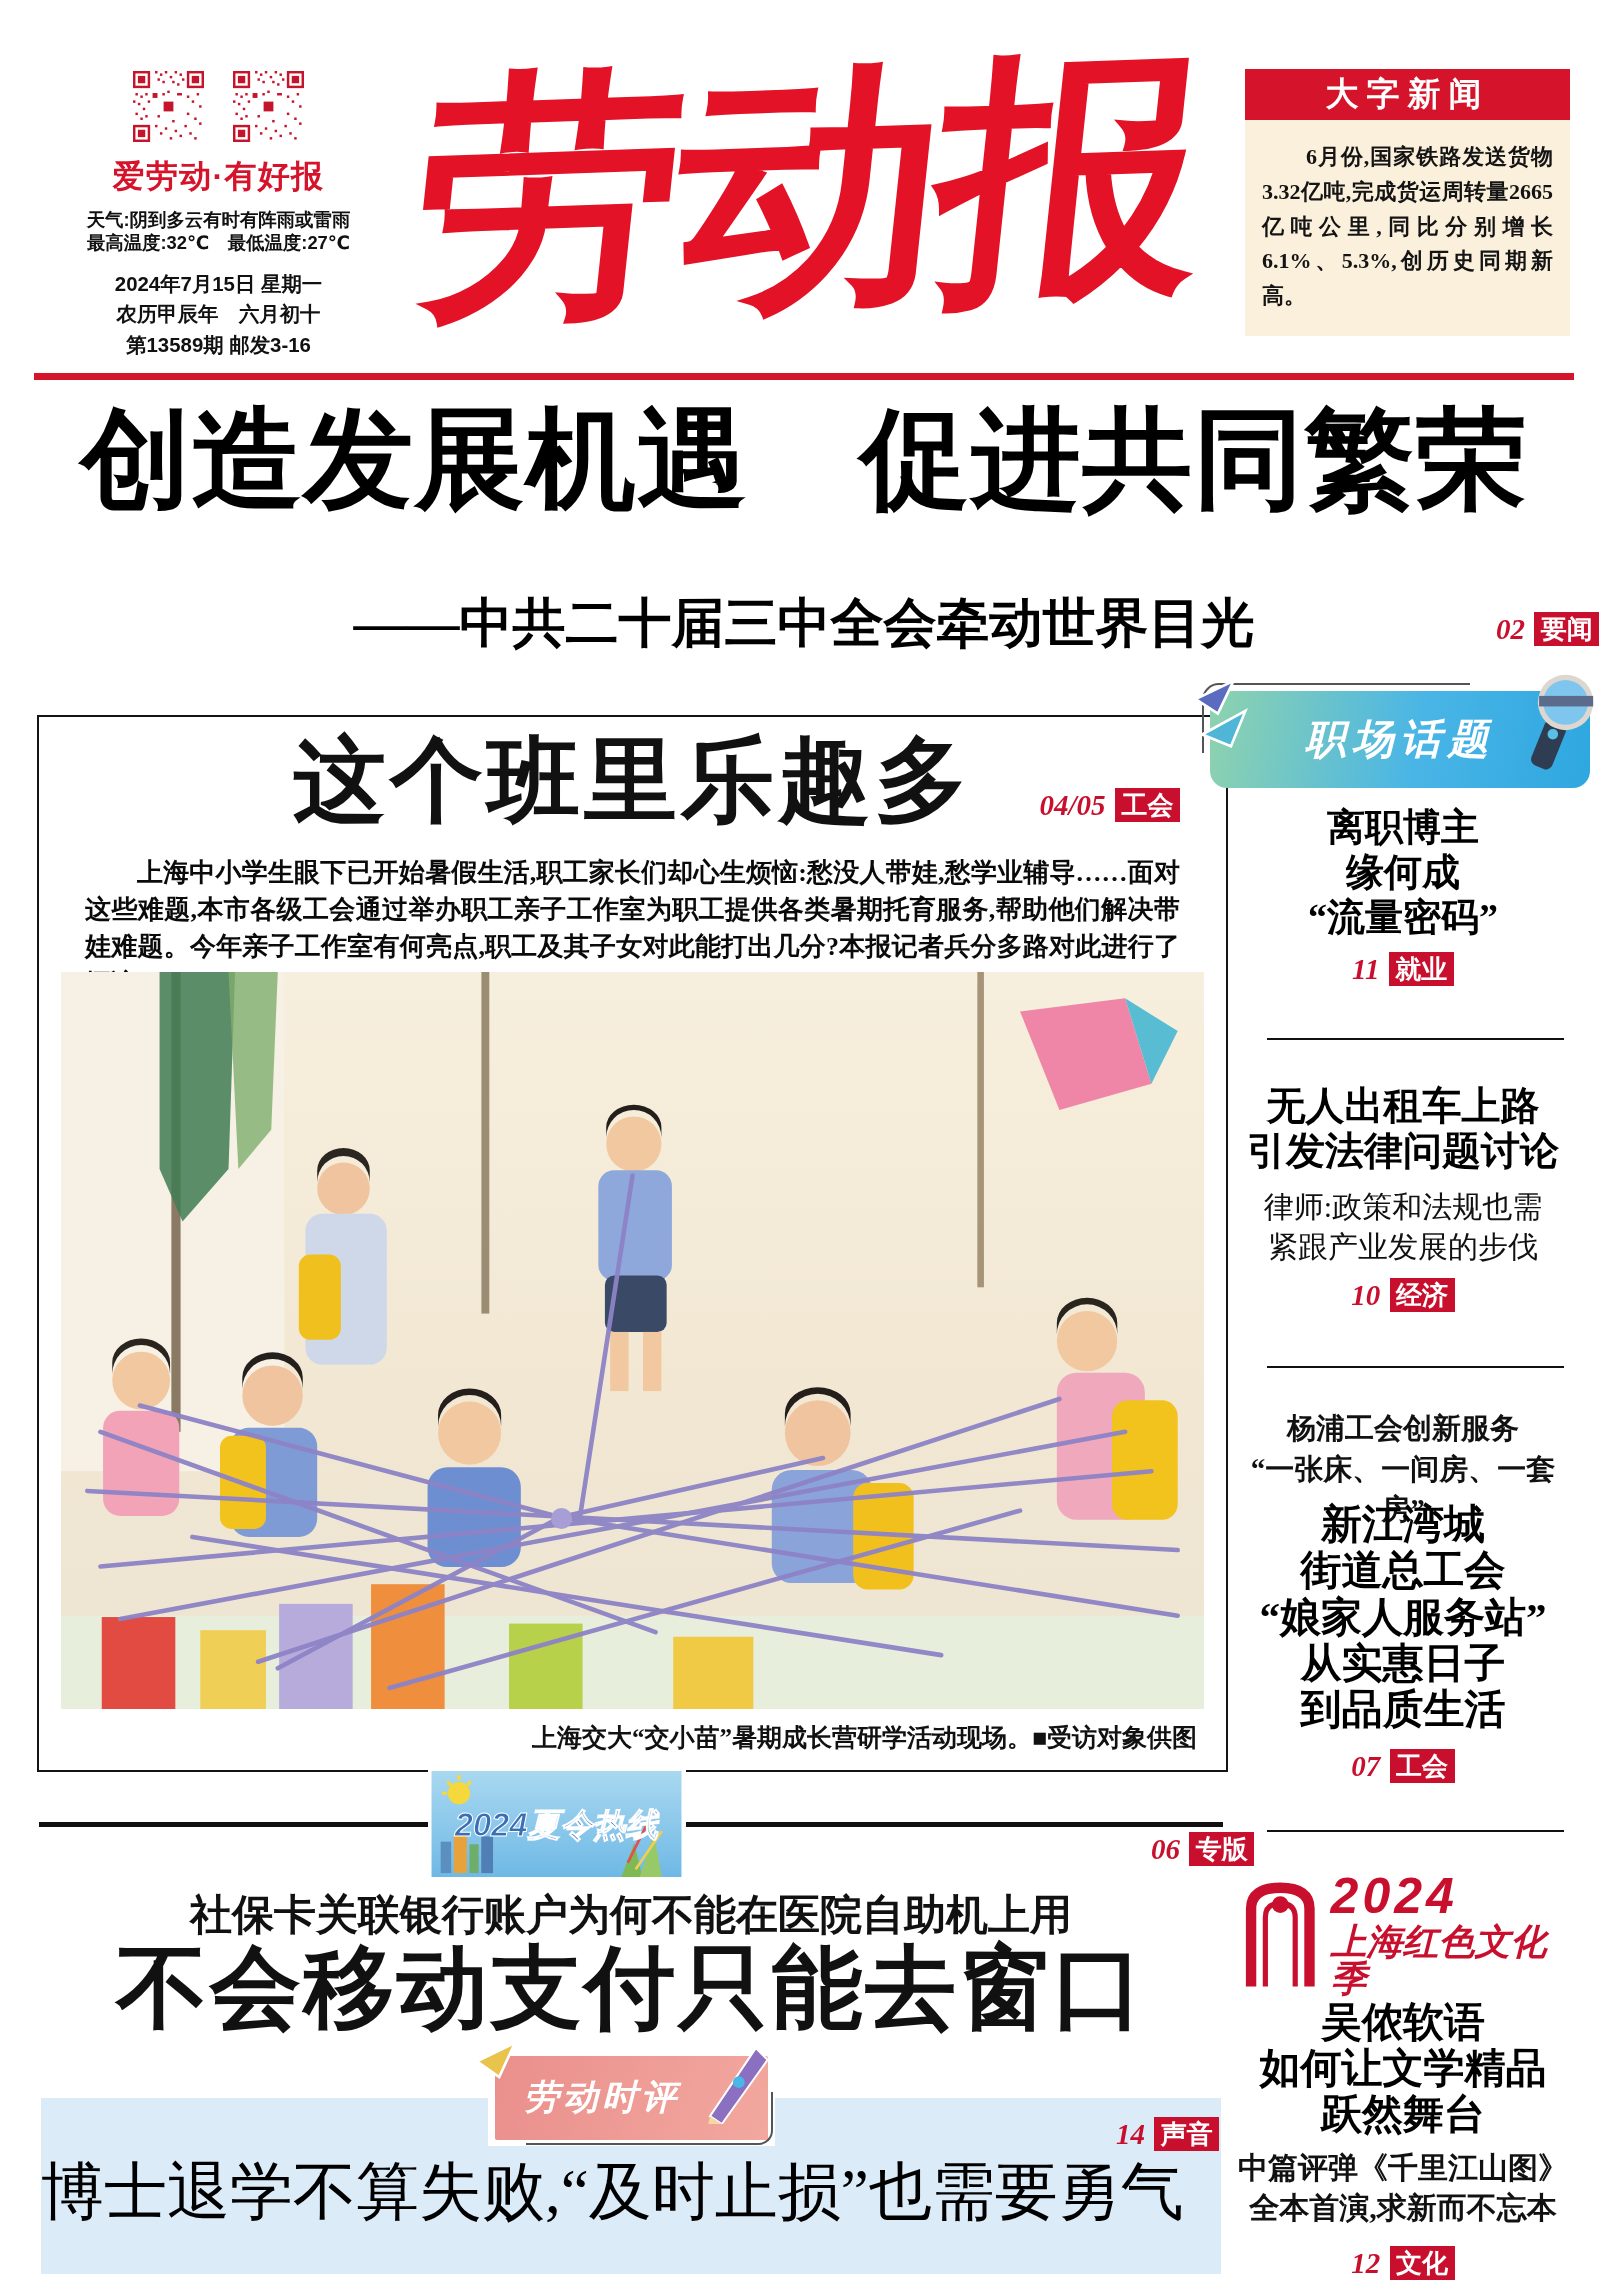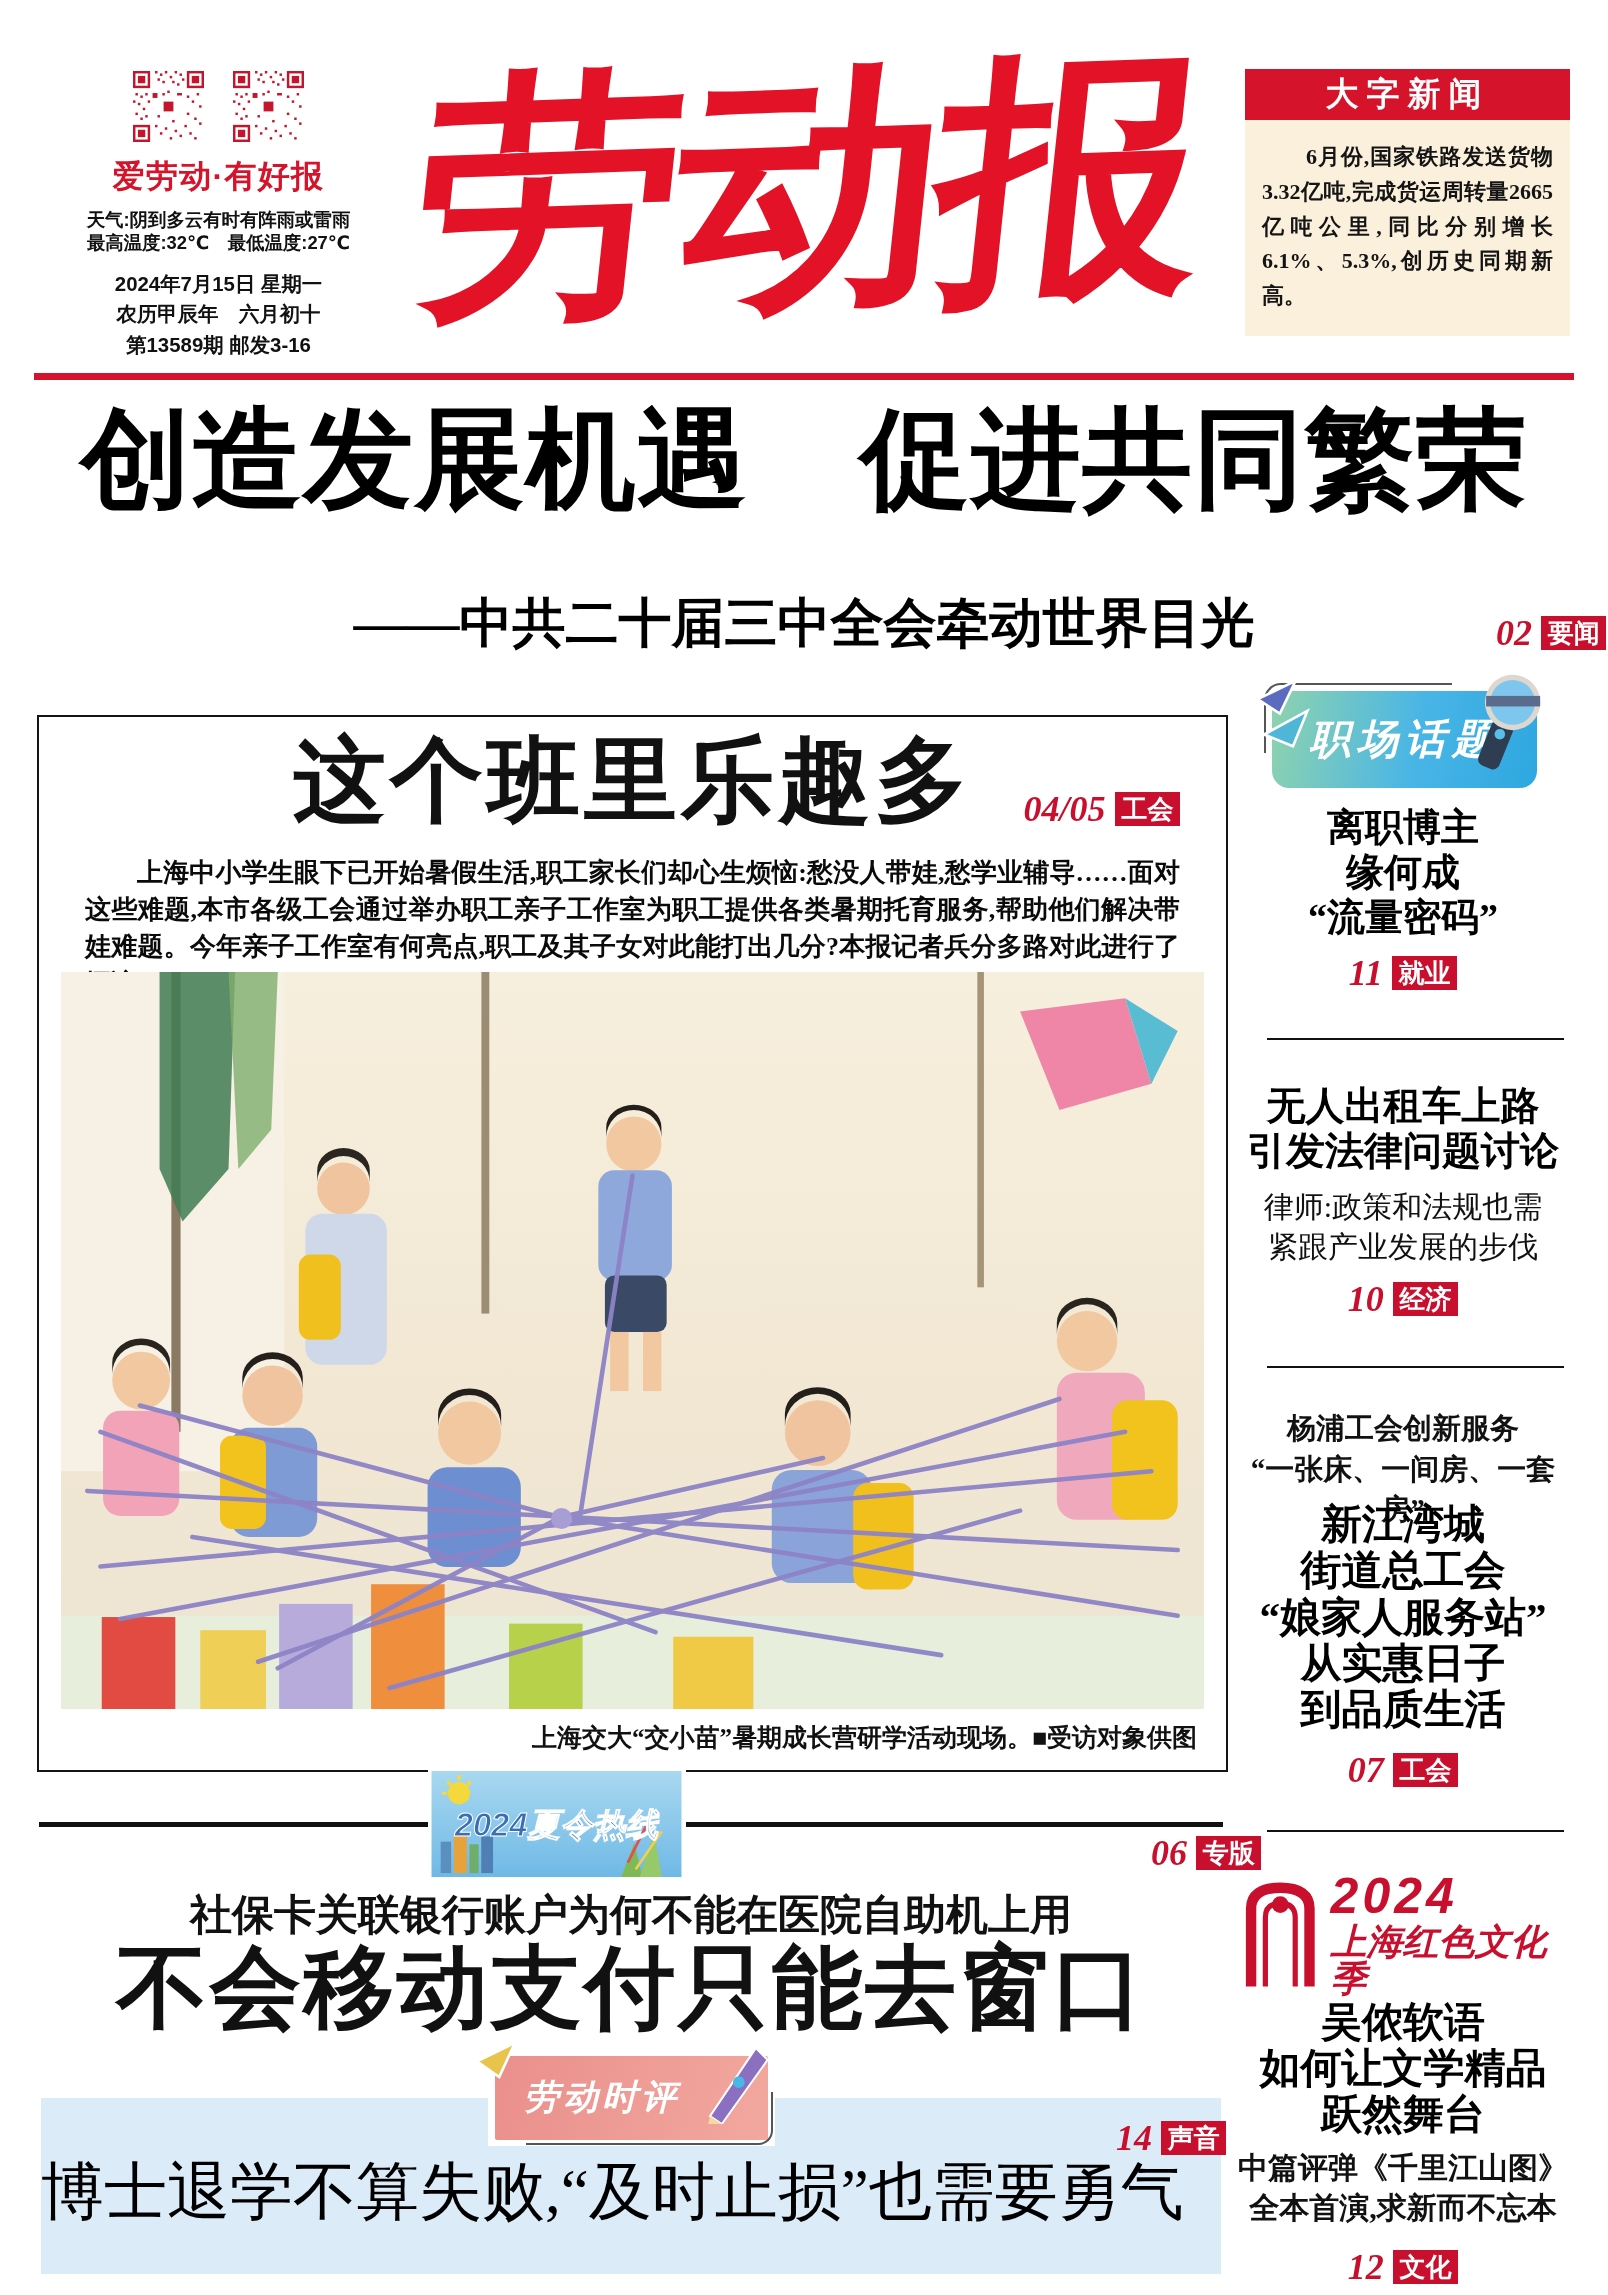--- a/index.html
+++ b/index.html
@@ -30,21 +30,21 @@
 
   .red-rule{left:34px;top:373px;width:1540px;height:7.2px;background:#d5132b;}
 
   
   .lead-headline{left:0;top:400px;width:1608px;text-align:center;font-weight:900;font-size:110px;line-height:1.1;
         letter-spacing:1.3px;color:#000;}
   .lead-sub{left:0;top:588px;width:1608px;text-align:center;font-weight:900;font-size:53px;color:#000;}
 
   
   .tag{display:inline-flex;align-items:center;gap:9.2px;font-family:"Liberation Serif","DejaVu Serif",serif;}
-  .tag i{font-style:italic;font-weight:900;color:#c8102e;font-size:36px;}
+  .tag i{font-style:italic;font-weight:900;color:#c8102e;font-size:29px;}
   .tag b{background:#c8102e;color:#fff;font-weight:900;font-size:26px;line-height:1;padding:4px 6.6px;
         font-family:"Liberation Sans","DejaVu Sans",sans-serif;}
 
   
   .feature-box{left:37px;top:715px;width:1187px;height:1053px;border:2px solid #141414;background:#fff;}
   .feature-title{margin-top:17px;text-align:center;font-weight:900;font-size:93px;letter-spacing:4px;line-height:1;}
   .feature-intro{margin:28px 46px 0;font-size:26px;font-weight:600;line-height:1.42;text-align:justify;
         text-indent:2em;color:#0a0a0a;}
   .feature-photo{position:absolute;left:22px;top:255px;width:1143px;height:737px;}
   .feature-caption{position:absolute;right:29px;top:1004px;font-size:25px;font-weight:700;}
@@ -58,21 +58,21 @@
   .blue-headline{padding-top:63px;text-align:left;font-weight:400;font-size:63px;line-height:1;color:#000;}
   .commentary-banner{left:488px;top:2049px;width:287px;height:97px;background:#fff;display:flex;align-items:center;justify-content:center;}
   .pink-pill{position:relative;width:273px;height:84px;background:linear-gradient(105deg,#ea8f8c,#f2a89e);
         border-radius:2px;display:flex;align-items:center;justify-content:flex-start;padding-left:29px;box-sizing:border-box;}
   .pink-pill:after{content:"";position:absolute;right:-5.3px;bottom:-5.3px;width:90%;height:60%;
         border-right:2.6px solid #555;border-bottom:2.6px solid #555;border-radius:0 0 14.5px 0;}
   .pink-pill .label{color:#fff;font-weight:900;font-style:italic;font-size:35px;letter-spacing:4px;}
 
   
   .sb{left:1235px;width:336px;text-align:center;}
-  .topic-banner{left:1272px;top:691px;width:265px;height:97px;}
+  .topic-banner{left:1210px;top:691px;width:380px;height:97px;}
   .topic-pill{position:relative;width:100%;height:100%;border-radius:17px;
         background:linear-gradient(100deg,#8fd3ae,#49b5e6 55%,#2ea7e0);
         display:flex;align-items:center;justify-content:center;}
   .topic-pill:before{content:"";position:absolute;left:-8px;top:-8px;width:70%;height:70%;
         border-left:2.6px solid #555;border-top:2.6px solid #555;border-radius:17px 0 0 0;}
   .topic-pill .label{color:#fff;font-weight:900;font-style:italic;font-size:41px;letter-spacing:6.6px;}
   .sb-headline{font-family:"Liberation Serif","DejaVu Serif",serif;font-weight:900;color:#000;}
   .sb-div{left:1267px;width:297px;height:2px;background:#111;}
   .logo-row{left:1242px;top:1870px;width:336px;display:flex;align-items:center;justify-content:center;gap:12px;}
   .logo-text{color:#c8102e;font-style:italic;font-weight:900;text-align:left;line-height:1.05;}

